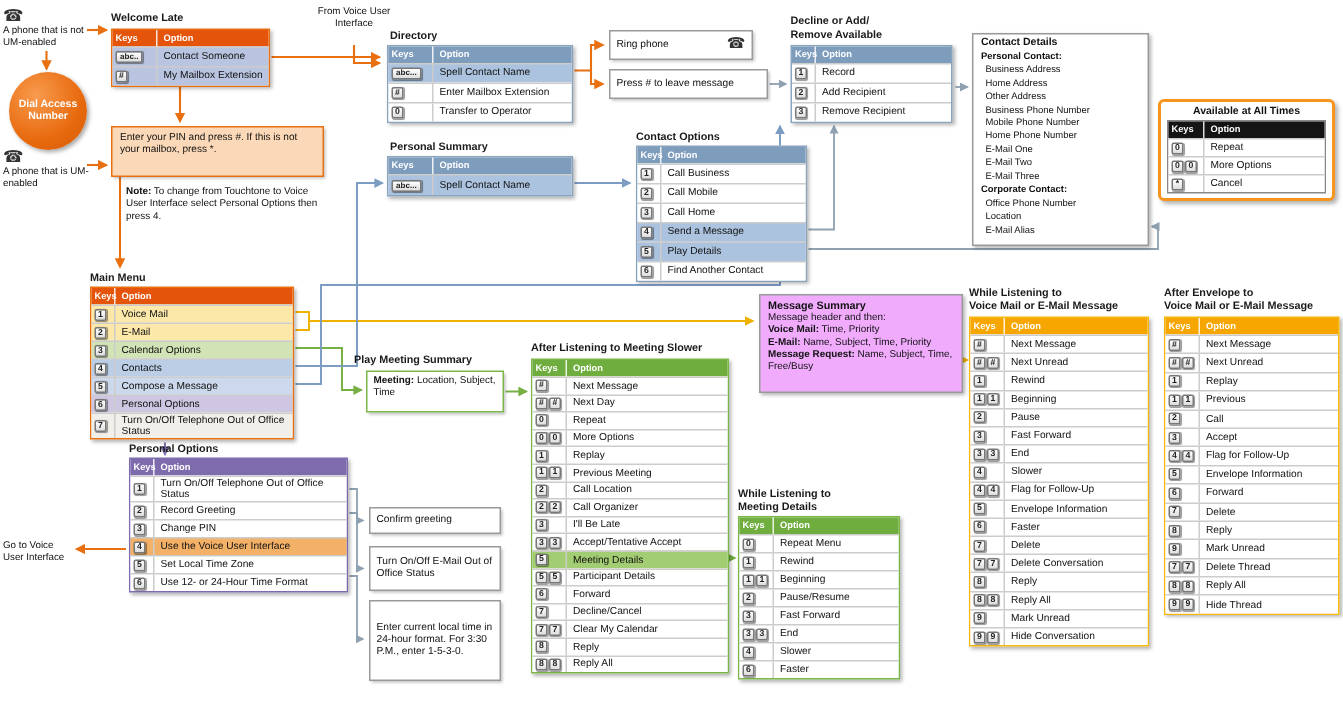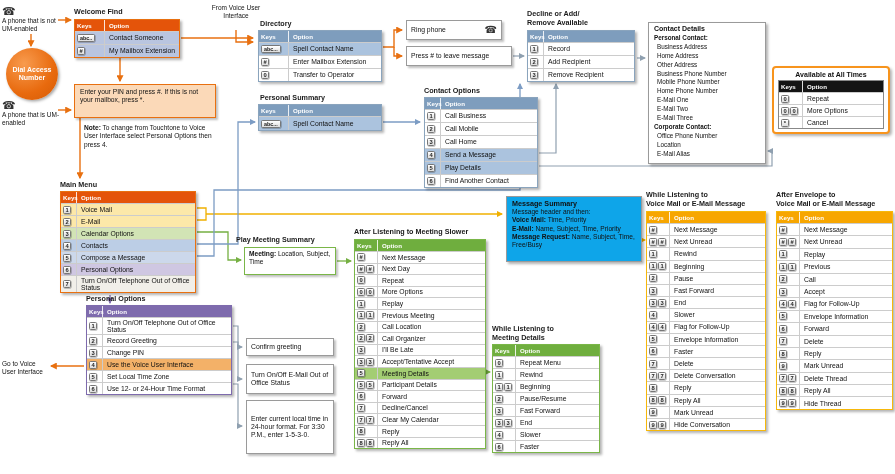--- a/index.html
+++ b/index.html
@@ -32,21 +32,21 @@
 .t-purple .row.hl{background:#f3b168}
 .row.c-yellow{background:#fce8a9}.row.c-green{background:#d2e4b5}.row.c-blue{background:#bccee6}
 .row.c-blue2{background:#ccd8eb}.row.c-purple{background:#cfc7e2}.row.c-plain{background:#f1efe9}
 .ibox{position:absolute;z-index:2;border:1px solid #9a9a9a;background:#fff;box-shadow:1.5px 1.5px 2px rgba(0,0,0,.25);font-size:6.8px;line-height:8px;padding:2px 4px;display:flex;align-items:center}
 .pinbox{position:absolute;z-index:2;border:1.5px solid var(--orange);background:#fbd9b8;font-size:6.7px;line-height:8px;padding:3px 5px;box-shadow:1.5px 1.5px 2px rgba(0,0,0,.25)}
 .notebox{position:absolute;z-index:2;font-size:6.6px;line-height:8.4px}
 .cdbox{position:absolute;z-index:2;border:1px solid #9a9a9a;background:#fff;box-shadow:1.5px 1.5px 2.5px rgba(0,0,0,.3);font-size:6.3px;line-height:8.9px;padding:2px 5px}
 .cd-title{font-weight:bold;font-size:7px}
 .cd-head{font-weight:bold}
 .cd-item{padding-left:3px}
-.msum{position:absolute;z-index:2;border:1px solid #9a9a9a;background:#0ea5e9;box-shadow:1.5px 1.5px 2.5px rgba(0,0,0,.3);font-size:6.6px;line-height:8.2px;padding:3px 5px}
+.msum{position:absolute;z-index:2;border:1px solid #9a9a9a;background:#f0abfc;box-shadow:1.5px 1.5px 2.5px rgba(0,0,0,.3);font-size:6.6px;line-height:8.2px;padding:3px 5px}
 .msum .bt{font-weight:bold;font-size:7.2px}
 .lt b{font-weight:bold}
 .meetbox{position:absolute;z-index:2;border:1.5px solid var(--green);background:#fff;box-shadow:1.5px 1.5px 2px rgba(0,0,0,.25);font-size:6.6px;line-height:8.2px;padding:2px 4px}
 .avail{position:absolute;z-index:2;border:2px solid #f7941d;border-radius:4px;background:#fff;box-shadow:2px 2px 3px rgba(0,0,0,.3);padding:3px 4px}
 .avail .at{font-weight:bold;font-size:7px;text-align:center;margin-bottom:2px}
 </style>
 </head>
 <body>
 
 <svg id="wires" width="895" height="474">
@@ -115,21 +115,21 @@
   <span class="phone-ico">☎</span>
   <span>A phone that is not UM-enabled</span>
 </div>
 <div class="badge" style="left:6px;top:48px">Dial Access Number</div>
 <div class="slabel" style="left:2px;top:100px;width:62px">
   <span class="phone-ico">☎</span>
   <span>A phone that is UM-enabled</span>
 </div>
 <div class="slabel" style="left:2px;top:360px;width:46px">Go to Voice User Interface</div>
 
-<div class="ttl" style="left:74px;top:8px">Welcome Find</div>
+<div class="ttl" style="left:74px;top:8px">Welcome Late</div>
 <div class="tbl t-orange" style="left:74px;top:19px;width:106px;--kw:30px;--rh:13px">
     <div class="hdr">
       <span class="keys-col">Keys</span>
       <span class="opt-col">Option</span>
     </div>
     <div class="row hl">
       <span class="keys-cell">
         <span class="cap wide">abc..</span>
       </span>
       <span class="opt-cell">Contact Someone</span>

